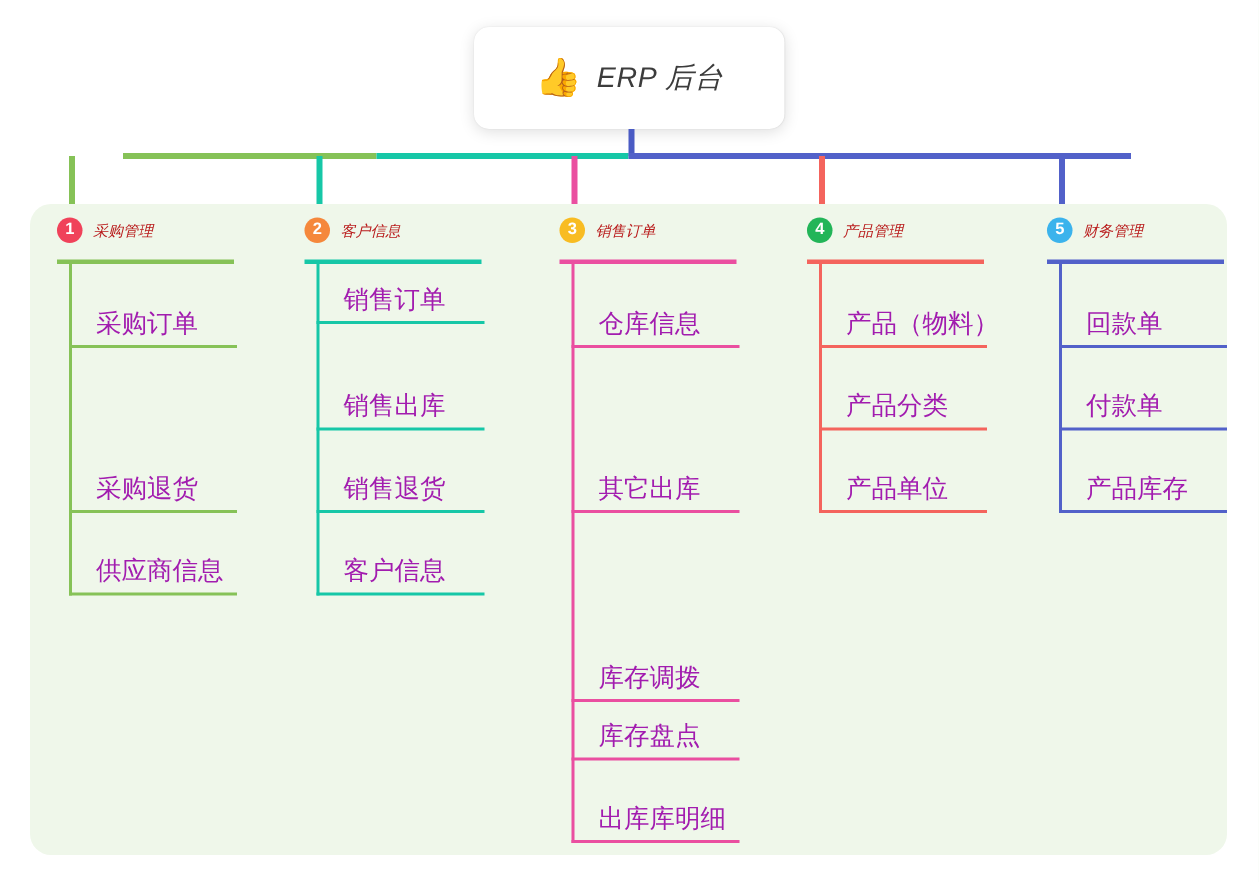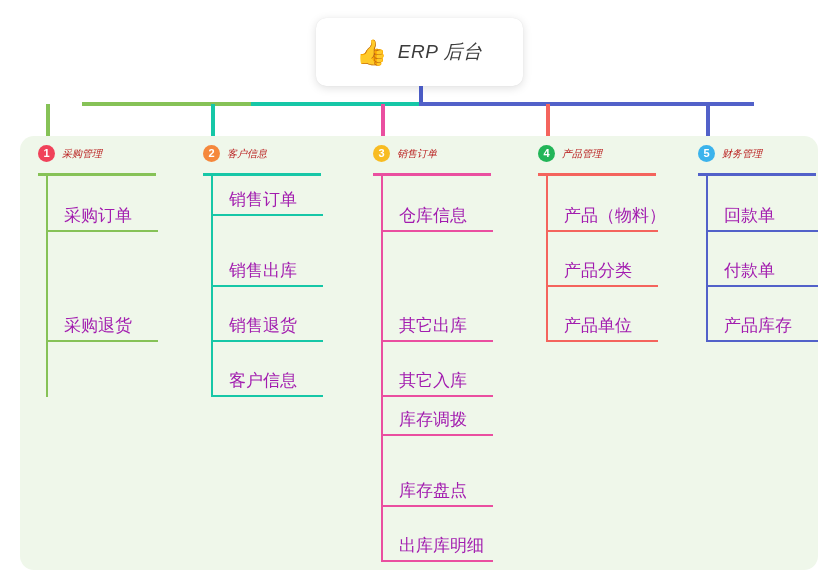--- a/index.html
+++ b/index.html
@@ -116,20 +116,24 @@
           </div>
           <div class="stem" style="background: rgb(134, 194, 87); height: 221px;"></div>
           <div class="item" style="top: 68px;">
             <span class="item-label">采购订单</span>
             <div class="item-rule" style="background: rgb(134, 194, 87);"></div>
           </div>
           <div class="item" style="top: 178px;">
             <span class="item-label">采购退货</span>
             <div class="item-rule" style="background: rgb(134, 194, 87);"></div>
           </div>
+          <div class="item" style="top: 233px;">
+            <span class="item-label">供应商信息</span>
+            <div class="item-rule" style="background: rgb(134, 194, 87);"></div>
+          </div>
         </div>
         <div class="column" style="left: 165px;">
           <div class="col-head">
             <div class="col-head-row">
               <span class="badge" style="background: rgb(245, 136, 60);">2</span>
               <span class="col-title">客户信息</span>
             </div>
             <div class="head-rule" style="background: rgb(22, 199, 167);"></div>
           </div>
           <div class="stem" style="background: rgb(22, 199, 167); height: 221px;"></div>
@@ -160,25 +164,21 @@
           </div>
           <div class="stem" style="background: rgb(234, 79, 160); height: 386px;"></div>
           <div class="item" style="top: 68px;">
             <span class="item-label">仓库信息</span>
             <div class="item-rule" style="background: rgb(234, 79, 160);"></div>
           </div>
           <div class="item" style="top: 178px; padding-left: 36px;">
             <span class="item-label">其它出库</span>
             <div class="item-rule" style="background: rgb(234, 79, 160);"></div>
           </div>
-          <div class="item" style="top: 233px;">
-            <span class="item-label">其它入库</span>
-            <div class="item-rule" style="background: rgb(234, 79, 160);"></div>
-          </div>
-          <div class="item" style="top: 272px;">
+          <div class="item" style="top: 304px;">
             <span class="item-label">库存调拨</span>
             <div class="item-rule" style="background: rgb(234, 79, 160);"></div>
           </div>
           <div class="item" style="top: 343px;">
             <span class="item-label">库存盘点</span>
             <div class="item-rule" style="background: rgb(234, 79, 160);"></div>
           </div>
           <div class="item" style="top: 398px;">
             <span class="item-label">出库库明细</span>
             <div class="item-rule" style="background: rgb(234, 79, 160);"></div>

